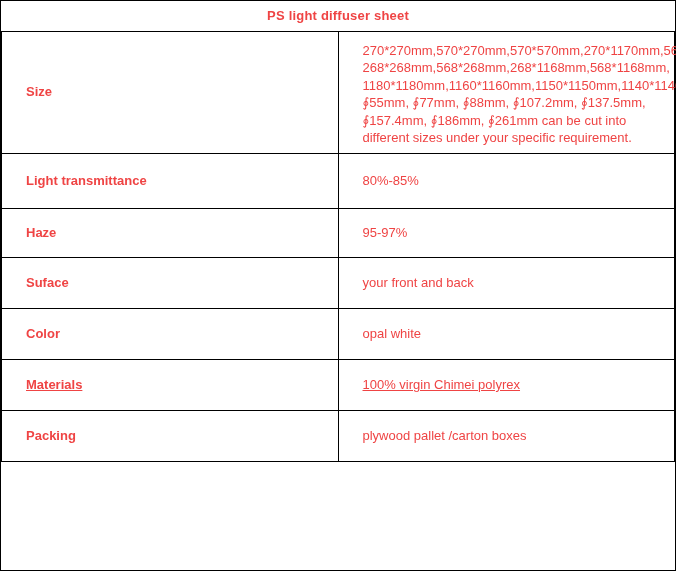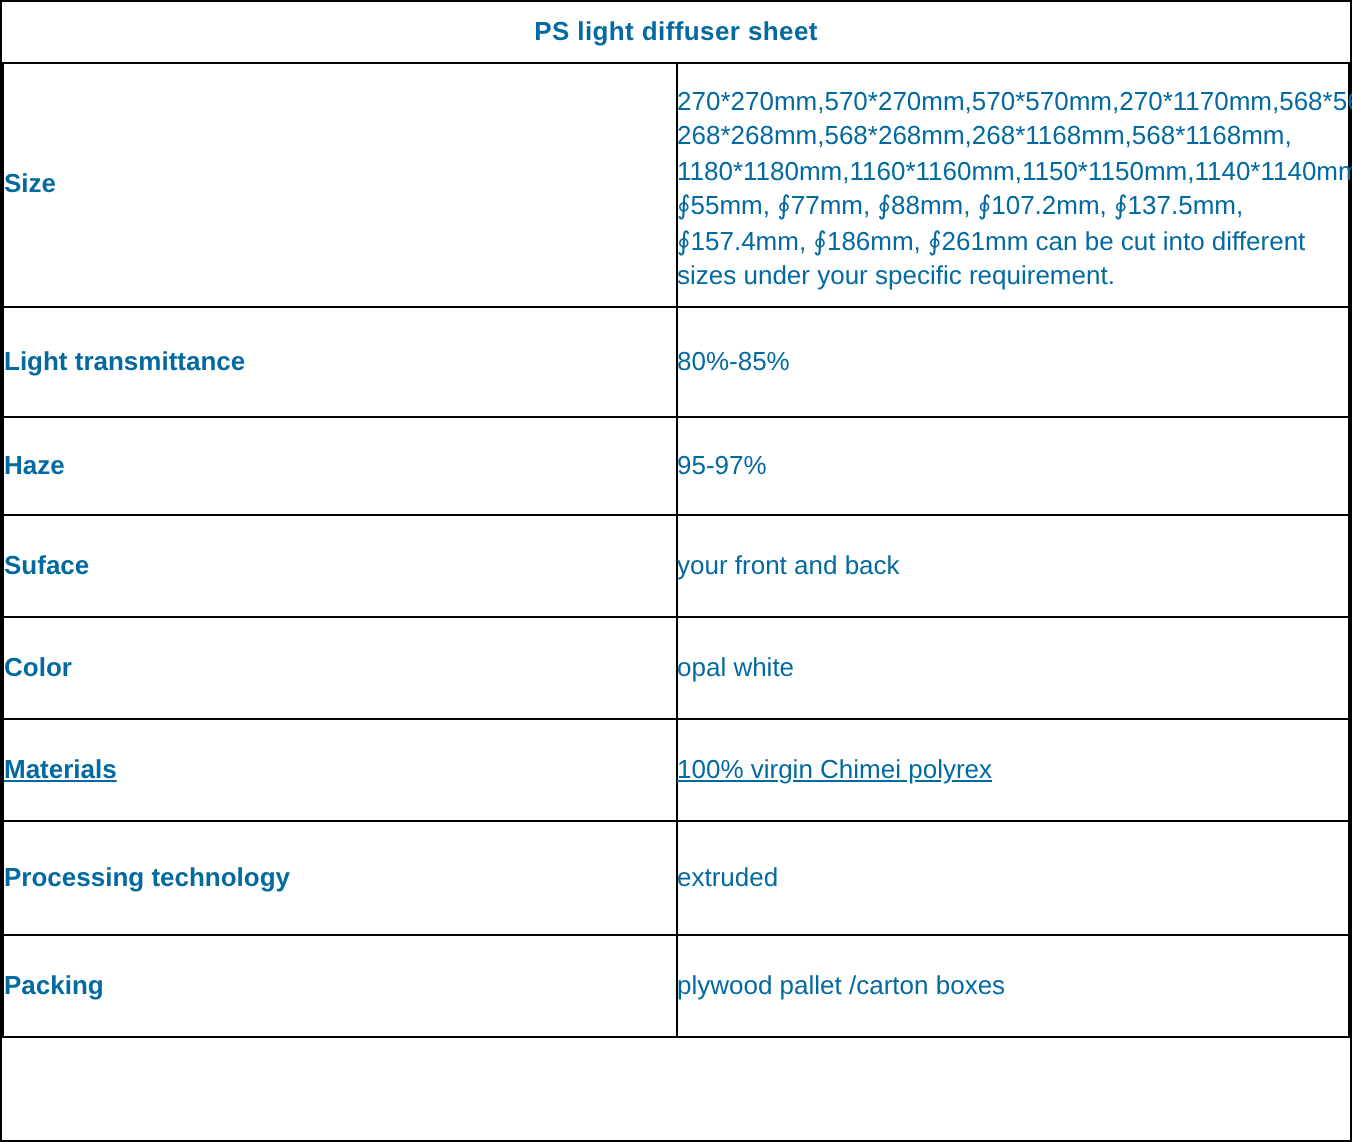--- a/index.html
+++ b/index.html
@@ -22,23 +22,23 @@
     background: #ffffff;
   }
   table.spec {
     width: 100%;
     border-collapse: collapse;
     table-layout: fixed;
   }
   table.spec td {
     border: 1px solid #000000;
     vertical-align: middle;
-    padding: 6px 0;
+    padding: 6px 24px;
     font-size: 13px;
-    color: #0369a1;
+    color: #ef4444;
     line-height: 1.35;
   }
   .title-cell {
     border: none !important;
     text-align: center;
     font-size: 17px;
     font-weight: bold;
     color: #000000;
     padding: 9px 4px 10px 4px;
     letter-spacing: 0.2px;
@@ -107,24 +107,20 @@
       <td class="value-col">your front and back</td>
     </tr>
     <tr class="r-color">
       <td class="label-col">Color</td>
       <td class="value-col">opal white</td>
     </tr>
     <tr class="r-materials">
       <td class="label-col">Materials</td>
       <td class="value-col">100% virgin Chimei polyrex</td>
     </tr>
-    <tr class="r-processing">
-      <td class="label-col two-line">Processing technology</td>
-      <td class="value-col">extruded</td>
-    </tr>
     <tr class="r-packing">
       <td class="label-col">Packing</td>
       <td class="value-col">plywood pallet /carton boxes</td>
     </tr>
 
   </tbody>
     </table>
 </div>
 
 </body></html>

